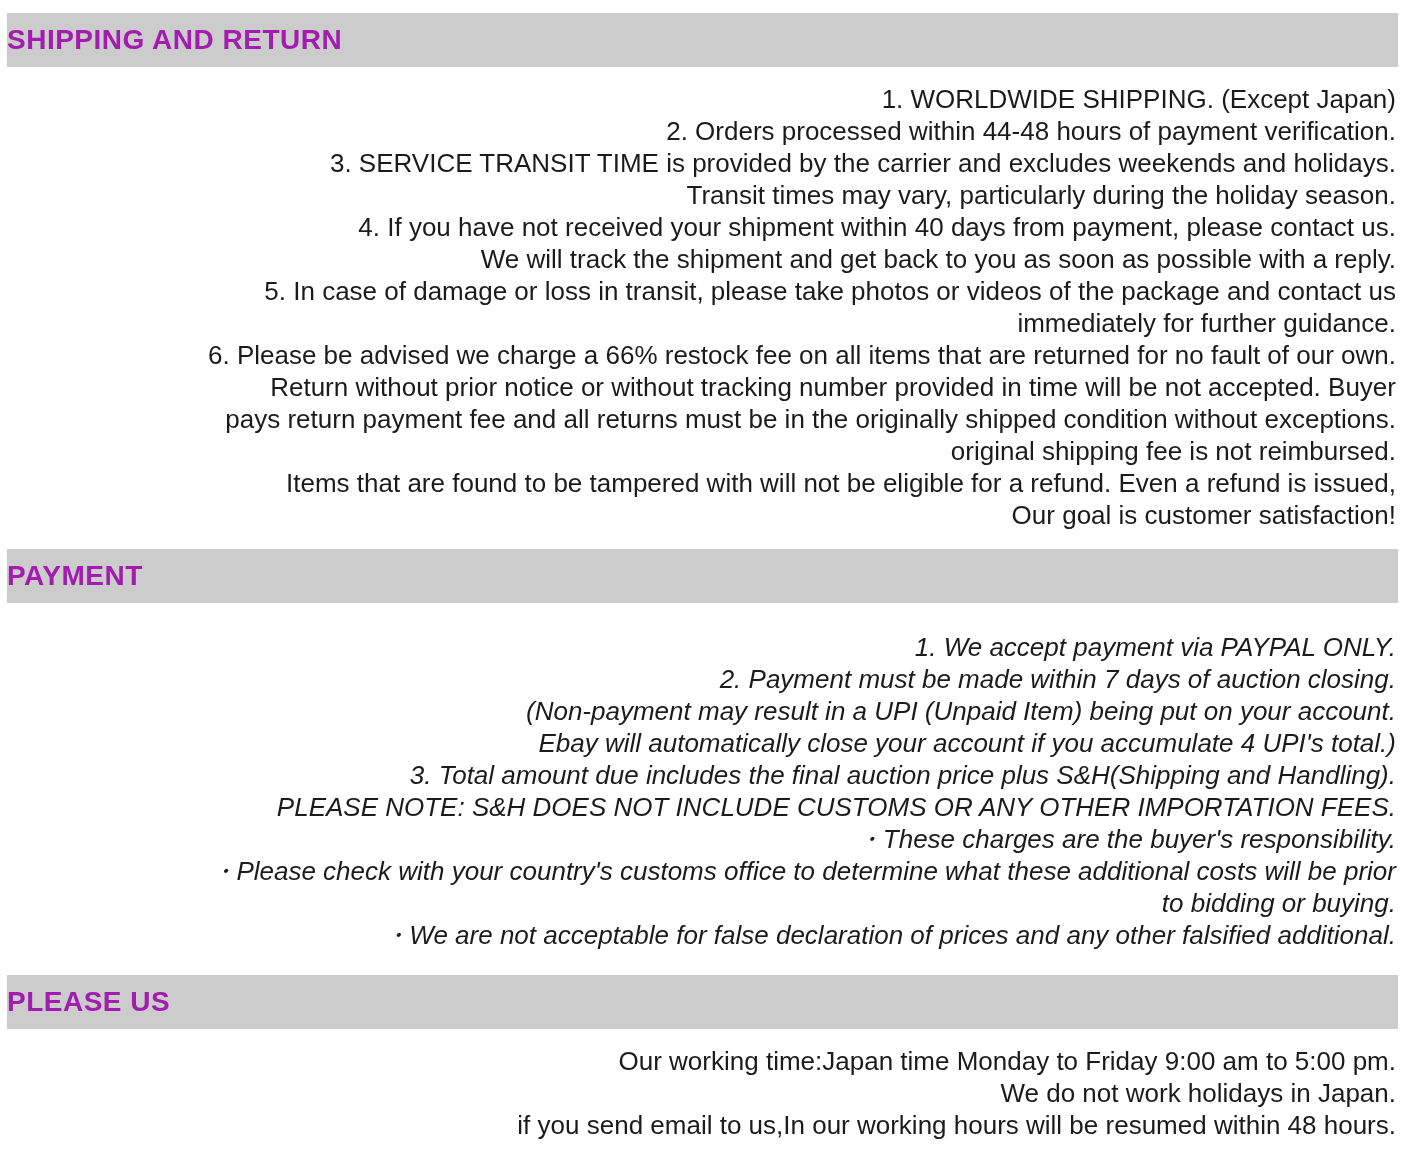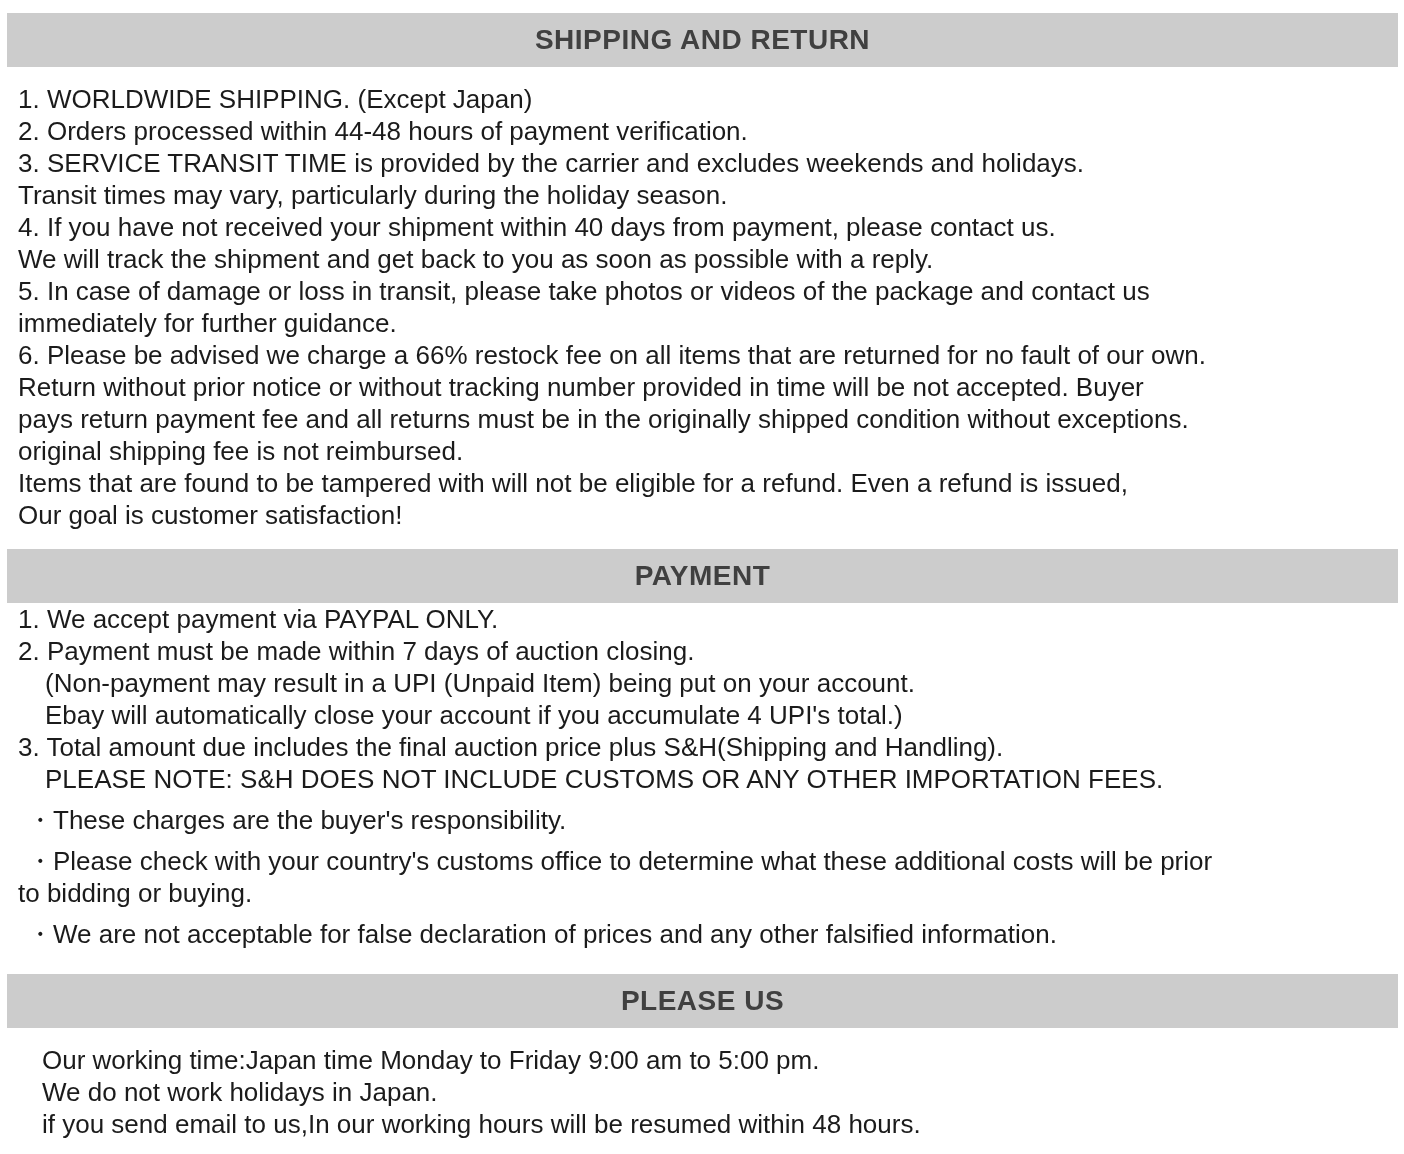--- a/index.html
+++ b/index.html
@@ -19,38 +19,37 @@
     height: 1154px;
     padding-top: 13px;
     overflow: hidden;
     background: var(--page_bg);
   }
   .section-header {
     height: 54px;
     line-height: 54px;
     margin: 0 6px 0 7px;
     background: var(--header_bg);
-    text-align: center;
     font-size: 28px;
     font-weight: bold;
-    color: #404040;
+    color: #a21caf;
     letter-spacing: 0.5px;
   }
   .section-body {
     font-size: 26px;
     line-height: 32px;
     padding-left: 18px;
     padding-right: 8px;
   }
-  .section-body .line { white-space: nowrap; }
+  .section-body .line { white-space: nowrap; text-align: right; }
   .body-shipping { padding-top: 16px; padding-bottom: 18px; }
-  .body-payment  { padding-top: 0; padding-bottom: 24px; }
+  .body-payment  { padding-top: 28px; padding-bottom: 24px; font-style: italic; }
   .body-about    { padding-top: 16px; padding-bottom: 0; margin-left: 24px; }
   .indent1 { padding-left: 27px; }
-  .bullet  { padding-left: 9px; margin-top: 9px; }
+  .bullet  { padding-left: 9px; }
   .footer-line {
     margin-top: 16px;
     height: 3px;
     width: 100%;
     background: var(--divider);
   }
 </style>
 </head>
 <body>
 
@@ -78,21 +77,21 @@
   <div class="section-body body-payment">
     <div class="line">1. We accept payment via PAYPAL ONLY.</div>
     <div class="line">2. Payment must be made within 7 days of auction closing.</div>
     <div class="line indent1">(Non-payment may result in a UPI (Unpaid Item) being put on your account.</div>
     <div class="line indent1">Ebay will automatically close your account if you accumulate 4 UPI's total.)</div>
     <div class="line">3. Total amount due includes the final auction price plus S&amp;H(Shipping and Handling).</div>
     <div class="line indent1">PLEASE NOTE: S&amp;H DOES NOT INCLUDE CUSTOMS OR ANY OTHER IMPORTATION FEES.</div>
     <div class="line bullet">・These charges are the buyer's responsibility.</div>
     <div class="line bullet">・Please check with your country's customs office to determine what these additional costs will be prior</div>
     <div class="line">to bidding or buying.</div>
-    <div class="line bullet">・We are not acceptable for false declaration of prices and any other falsified information.</div>
+    <div class="line bullet">・We are not acceptable for false declaration of prices and any other falsified additional.</div>
   </div>
 
   <div class="section-header">PLEASE US</div>
   <div class="section-body body-about">
     <div class="line">Our working time:Japan time Monday to Friday 9:00 am to 5:00 pm.</div>
     <div class="line">We do not work holidays in Japan.</div>
     <div class="line">if you send email to us,In our working hours will be resumed within 48 hours.</div>
   </div>
 
   <div class="footer-line"></div>

